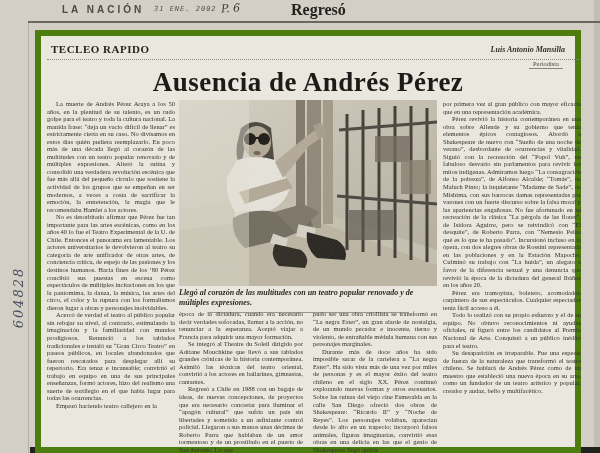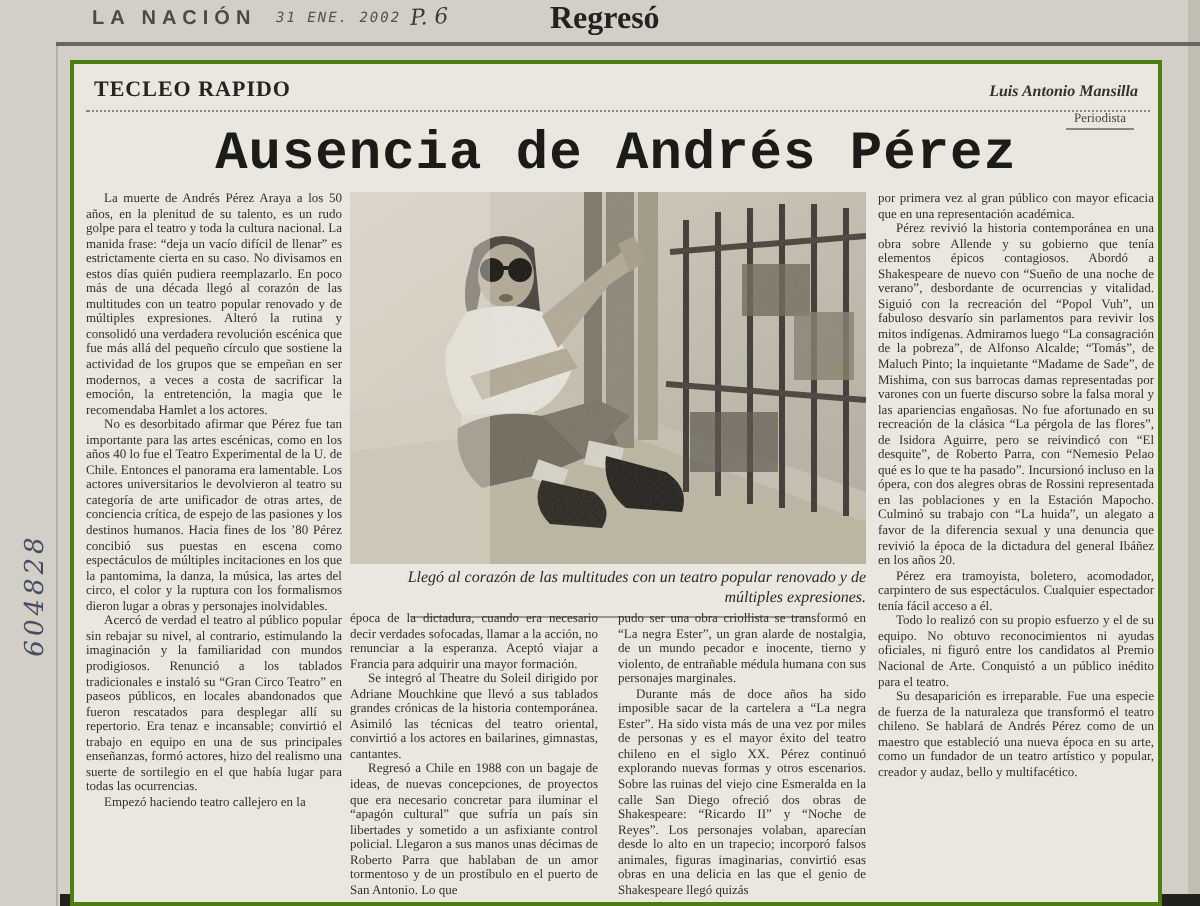--- a/index.html
+++ b/index.html
@@ -3,21 +3,21 @@
 <meta charset="utf-8">
 <style>
   html,body{margin:0;padding:0;}
   body{
     width:600px;height:453px;overflow:hidden;position:relative;
     background:#d3cfc6;
     font-family:"Liberation Serif","DejaVu Serif",serif;
     color:#2f2d28;
   }
   
-  .scan-header{position:absolute;left:0;top:0;width:475px;height:24px;padding-left:17px;}
+  .scan-header{position:absolute;left:16px;top:0;width:475px;height:24px;padding-left:17px;}
   .masthead{
     position:absolute;left:46px;top:4px;
     font-family:"Liberation Sans","DejaVu Sans",sans-serif;
     font-weight:bold;font-size:10px;letter-spacing:3px;color:#4c4a45;
   }
   .date-stamp{
     position:absolute;left:138px;top:5px;
     font-family:"DejaVu Sans Mono",monospace;
     font-size:7px;color:#55524c;letter-spacing:1px;font-style:italic;
   }
@@ -27,21 +27,21 @@
     font-size:11px;color:#3c3a36;transform:rotate(-3deg);
   }
   .section-title{
     position:absolute;left:275px;top:1px;
     font-size:16px;font-weight:bold;color:#24221e;
   }
   .header-rule{position:absolute;left:28px;top:21px;width:572px;height:2px;background:#6a675f;}
   
   .clip{
     position:absolute;left:35px;top:30px;width:546px;height:423px;
-    background:#eae7df;border:2px solid #4d7c0f;box-sizing:border-box;
+    background:#eae7df;border:6px solid #4d7c0f;box-sizing:border-box;
   }
   .kicker{
     position:absolute;left:10px;top:7px;
     font-size:11px;font-weight:bold;letter-spacing:.5px;color:#26241f;
   }
   .byline-author{
     position:absolute;right:10px;top:9px;
     font-size:8px;font-weight:bold;font-style:italic;color:#33312b;
   }
   .kicker-rule{position:absolute;left:6px;top:23px;width:532px;border-top:1px dotted #8a867c;}
@@ -62,21 +62,21 @@
   .bodytext p.noindent{text-indent:0;}
   .col{position:absolute;overflow:hidden;}
   .col1{left:6px;top:64px;width:128px;height:356px;}
   .col2{left:138px;top:274px;width:124px;height:146px;}
   .col3{left:272px;top:274px;width:124px;height:146px;}
   .col4{left:402px;top:64px;width:138px;height:356px;}
   
   .photo-wrap{position:absolute;left:138px;top:64px;width:258px;height:186px;overflow:hidden;}
   .caption{
     position:absolute;left:138px;top:252px;width:258px;
-    text-align:right;font-size:8px;font-weight:normal;font-style:italic;
+    text-align:left;font-size:8px;font-weight:bold;font-style:italic;
     line-height:9.5px;color:#2c2a25;
   }
   .caption-rule{position:absolute;left:168px;top:276px;width:200px;border-top:1px solid #9a968c;}
   
   .archive-number{
     position:absolute;left:-32px;top:290px;width:100px;text-align:center;
     transform:rotate(-90deg);
     font-family:"DejaVu Serif",serif;font-style:italic;
     font-size:13px;letter-spacing:2px;color:#474d5e;
   }
@@ -100,21 +100,21 @@
   <span class="section-title">Regresó</span>
 </div>
 <div class="header-rule"></div>
 
 <div class="clip">
   <div class="kicker">TECLEO RAPIDO</div>
   <div class="byline-author">Luis Antonio Mansilla</div>
   <div class="kicker-rule"></div>
   <div class="byline-role">Periodista</div>
 
-  <h1 class="headline" style="margin:0;font-family:Liberation Mono, monospace;">Ausencia de Andrés Pérez</h1>
+  <h1 class="headline" style="margin:0;">Ausencia de Andrés Pérez</h1>
 
   <div class="photo-wrap">
     <svg width="258" height="186" viewBox="0 0 258 186">
       <defs>
         <filter id="grain" x="0" y="0" width="100%" height="100%">
           <feTurbulence type="fractalNoise" baseFrequency="0.9" numOctaves="2" result="n"></feTurbulence>
           <feColorMatrix in="n" type="matrix" values="0 0 0 0 0.45  0 0 0 0 0.43  0 0 0 0 0.40  0 0 0 0.35 0"></feColorMatrix>
         </filter>
         <linearGradient id="bgfade" x1="0" y1="0" x2="1" y2="1">
           <stop offset="0" stop-color="#d8d3c6"></stop>

